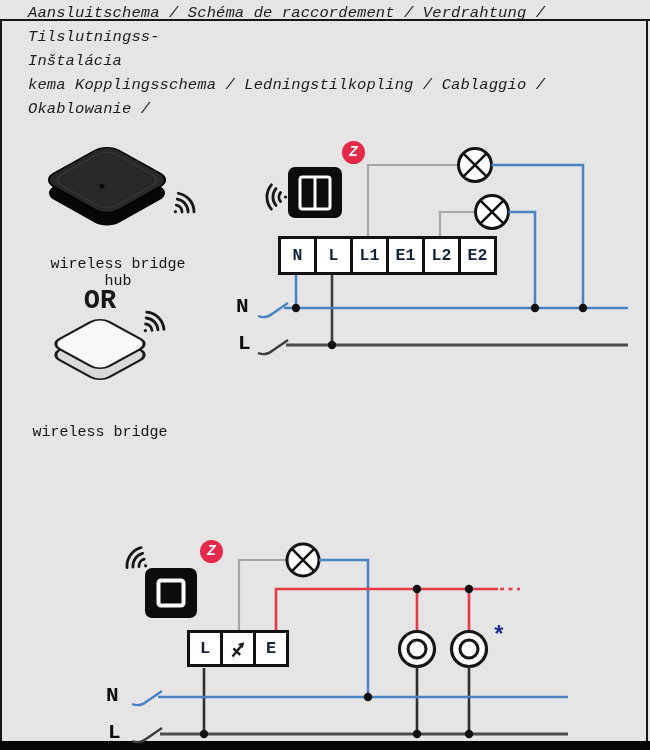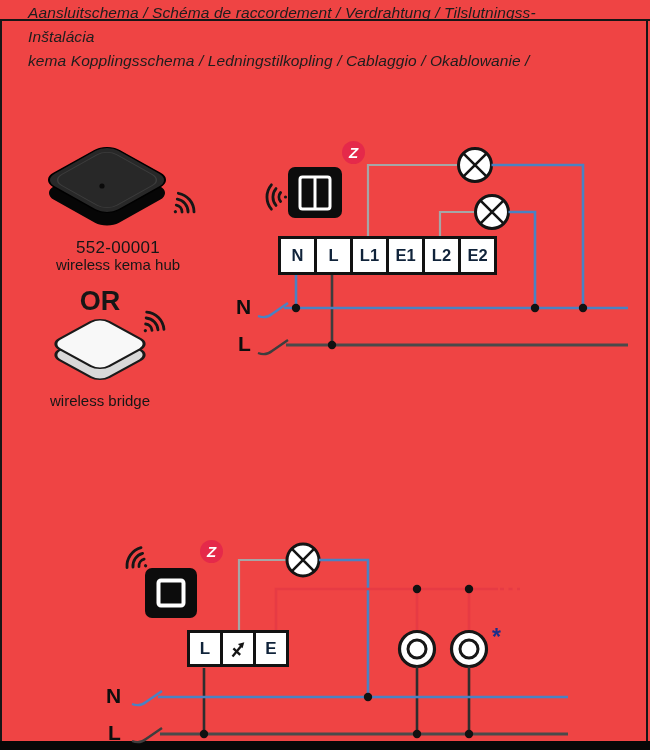--- a/index.html
+++ b/index.html
@@ -1,17 +1,17 @@
 <!DOCTYPE html>
 <html><head>
 <meta charset="utf-8">
 <style>
   html,body{margin:0;padding:0;background:#fff;}
-  .page{position:relative;width:650px;height:750px;background:#ef4444;overflow:hidden;
-        font-family:Liberation Sans, sans-serif;}
+  .page{position:relative;width:650px;height:750px;background:#e5e5e5;overflow:hidden;
+        font-family:Liberation Mono, monospace;}
   .abs{position:absolute;}
   
   .top-rule{position:absolute;left:0;top:19px;width:650px;height:2px;background:#161616;}
   .border-left{position:absolute;left:0;top:19px;width:2px;height:731px;background:#161616;}
   .border-right{position:absolute;left:646px;top:19px;width:2px;height:731px;background:#161616;}
   .bottom-bar{position:absolute;left:0;top:741px;width:650px;height:9px;background:#070707;}
   
   .header{position:absolute;left:28px;top:1px;width:600px;
           font-style:italic;font-size:15.5px;line-height:24px;color:#1d1d1d;letter-spacing:0.1px;}
   
@@ -160,24 +160,23 @@
         <circle cx="417" cy="589" r="4.2"></circle>
         <circle cx="469" cy="589" r="4.2"></circle>
         <circle cx="368" cy="697" r="4.2"></circle>
         <circle cx="204" cy="734" r="4.2"></circle>
         <circle cx="417" cy="734" r="4.2"></circle>
         <circle cx="469" cy="734" r="4.2"></circle>
       </g>
     </g>
   </svg>
 
-  <div class="dev-text model abs" style="left:38px;top:238px;width:160px;z-index:2">552-00001</div>
-  <div class="dev-text devname abs" style="left:38px;top:256px;width:160px;z-index:2">wireless kema hub</div>
+  <div class="dev-text devname abs" style="left:38px;top:256px;width:160px;z-index:2">wireless bridge hub</div>
   <div class="dev-text or abs" style="left:60px;top:286px;width:80px;z-index:2">OR</div>
-  <div class="dev-text devname abs" style="left:20px;top:392px;width:160px;z-index:2">wireless bridge</div>
+  <div class="dev-text devname abs" style="left:20px;top:424px;width:160px;z-index:2">wireless bridge</div>
 
   <div class="switch-box" style="left:288px;top:167px;width:54px;height:51px;z-index:2">
     <svg width="34" height="36" viewBox="0 0 34 36">
       <rect x="2" y="2" width="30" height="32" rx="2.5" fill="none" stroke="#fff" stroke-width="3"></rect>
       <line x1="17" y1="2" x2="17" y2="34" stroke="#fff" stroke-width="3"></line>
     </svg>
   </div>
   <div class="zbadge" style="left:342px;top:141px;background:#e5294a;z-index:3">
     <span>Z</span>
   </div>

